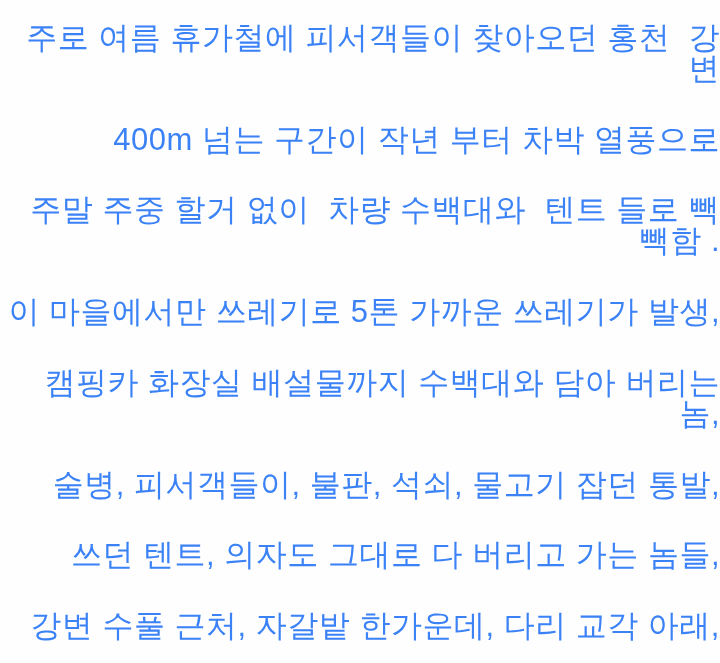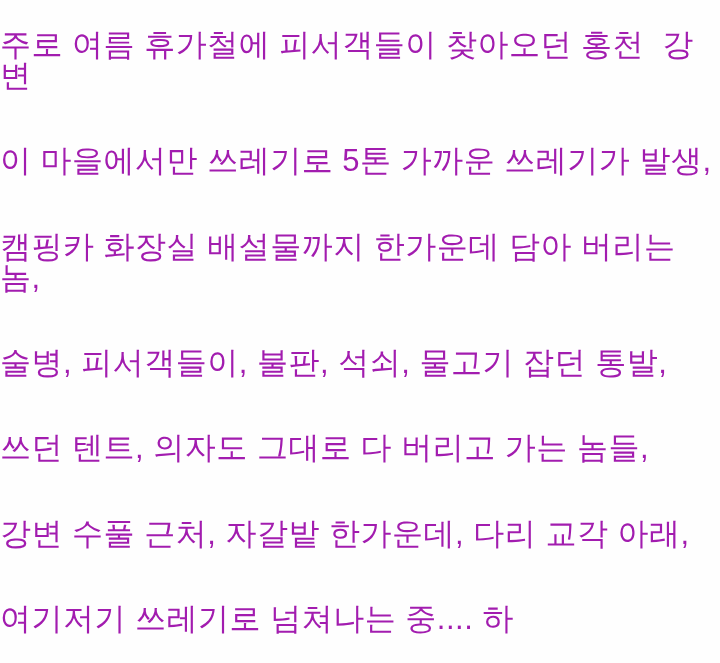--- a/index.html
+++ b/index.html
@@ -17,33 +17,34 @@
     width: 720px;
     height: 663px;
     display: flex;
     flex-direction: column;
     justify-content: space-around;
     align-items: stretch;
     box-sizing: border-box;
     padding: 2px 0;
   }
   .text-line {
-    color: #a21caf;
+    color: #3b82f6;
     font-size: 31px;
     font-weight: 400;
     line-height: 1;
-    text-align: left;
+    text-align: right;
     letter-spacing: 0.5px;
     white-space: pre-wrap; 
   }
 </style>
 </head>
 <body>
 
 <div class="text-page">
   <div class="text-line">주로 여름 휴가철에 피서객들이 찾아오던 홍천  강변</div>
+  <div class="text-line">400m 넘는 구간이 작년 부터 차박 열풍으로</div>
+  <div class="text-line">주말 주중 할거 없이  차량 수백대와  텐트 들로 빽빽함 .</div>
   <div class="text-line">이 마을에서만 쓰레기로 5톤 가까운 쓰레기가 발생,</div>
-  <div class="text-line">캠핑카 화장실 배설물까지 한가운데 담아 버리는 놈,</div>
+  <div class="text-line">캠핑카 화장실 배설물까지 수백대와 담아 버리는 놈,</div>
   <div class="text-line">술병, 피서객들이, 불판, 석쇠, 물고기 잡던 통발,</div>
   <div class="text-line">쓰던 텐트, 의자도 그대로 다 버리고 가는 놈들,</div>
   <div class="text-line">강변 수풀 근처, 자갈밭 한가운데, 다리 교각 아래,</div>
-  <div class="text-line">여기저기 쓰레기로 넘쳐나는 중.... 하</div>
 </div>
 
 </body></html>

